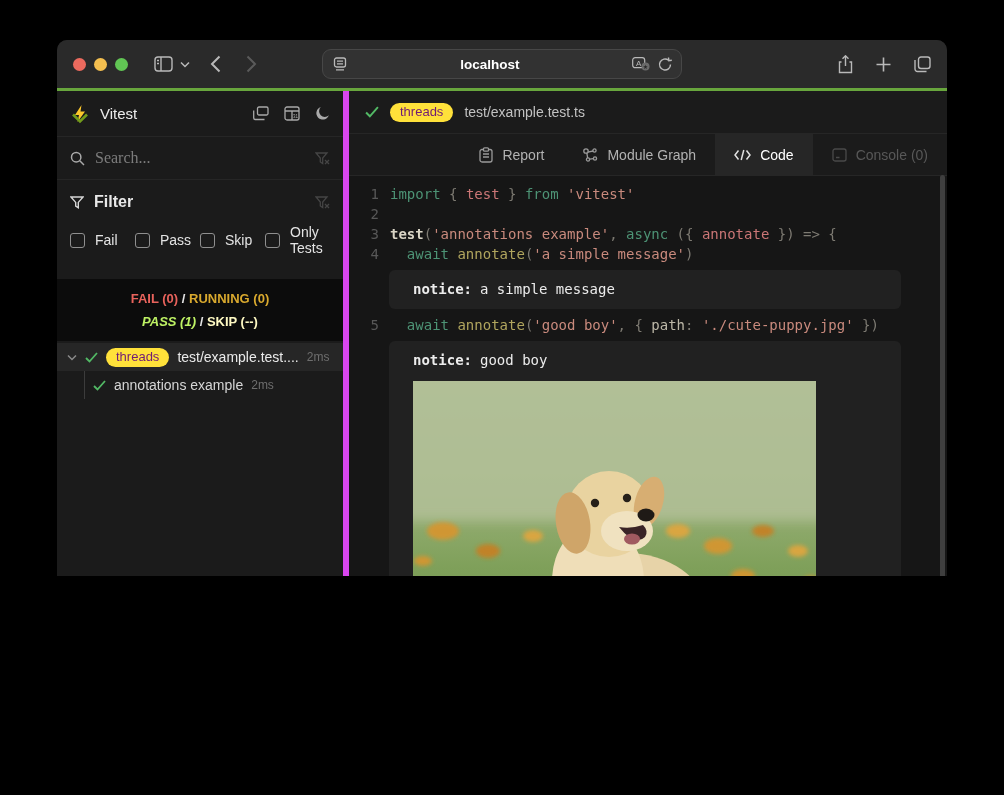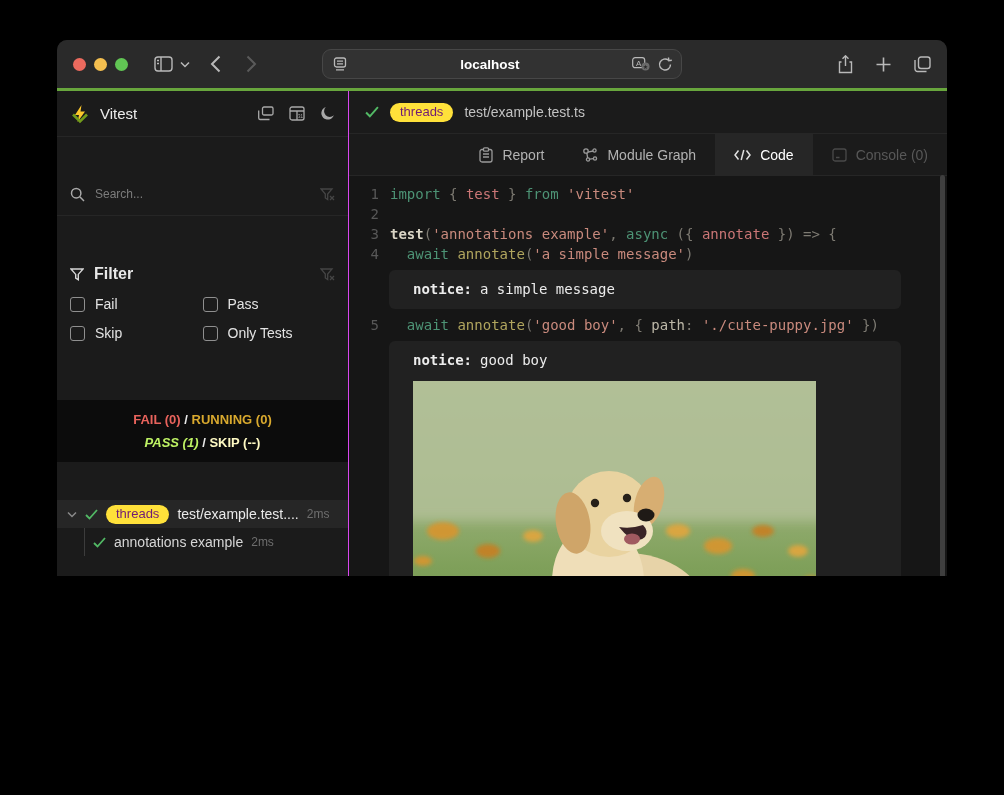--- a/index.html
+++ b/index.html
@@ -26,33 +26,33 @@
   .tb-group { display:flex; align-items:center; }
   .addressbar {
     position:absolute; left:50%; transform:translateX(-50%); top:9px;
     width:360px; height:30px; background:#323232; border:1px solid #474747;
     border-radius:9px; display:flex; align-items:center; padding:0 9px;
   }
   .addr-text { flex:1; text-align:center; color:#fff; font-size:13.5px; font-weight:600; }
   .progress-line { height:3px; background:#68a63d; flex:none; }
   
   .app-body { flex:1; display:flex; min-height:0; }
-  .sidebar { width:292px; flex:none; background:#1b1b1b; border-right:1px solid #d946ef; display:flex; flex-direction:column;gap:36px; }
+  .sidebar { width:292px; flex:none; background:#1b1b1b; border-right:6px solid #d946ef; display:flex; flex-direction:column; }
   .sb-header { height:46px; flex:none; border-bottom:1px solid #262626; display:flex; align-items:center; padding:0 13px; gap:10px; }
   .sb-title { font-size:15px; color:#ececec; font-weight:400; }
   .sb-header-icons { margin-left:auto; display:flex; gap:15px; color:#a9a9a9; align-items:center; }
   .sb-search { height:43px; flex:none; border-bottom:1px solid #262626; display:flex; align-items:center; padding:0 13px; gap:10px; }
-  .sb-search input { flex:1; background:transparent; border:none; outline:none; color:#ec4899; font-size:12px; font-family:Liberation Sans, sans-serif; }
+  .sb-search input { flex:1; background:transparent; border:none; outline:none; color:#ec4899; font-size:16px; font-family:Liberation Serif, serif; }
   .sb-search input::placeholder { color:#7c7c7c; }
   .icon-muted { color:#a9a9a9; display:flex; }
   .icon-faint { color:#454545; display:flex; }
   .sb-filter { padding:13px 13px 14px; flex:none; }
   .filter-head { display:flex; align-items:center; gap:10px; color:#e8e8e8; }
   .filter-title { font-size:16px; font-weight:700; }
-  .cb-grid { margin-top:13px; display:grid; grid-template-columns:1fr 1fr; row-gap:13px; }
+  .cb-grid { margin-top:13px; display:grid; grid-template-columns:1fr 1fr 1fr 1fr; row-gap:13px; }
   .cb-item { display:flex; align-items:center; gap:10px; cursor:default; }
   .cb-box { width:15px; height:15px; border:1.5px solid #8f8f8f; border-radius:3px; flex:none; }
   .cb-label { font-size:14px; color:#e3e3e3; }
   .sb-status { margin-top:9px; background:#0c0c0c; text-align:center; padding:8px 0; font-size:13px; font-weight:700; line-height:23px; flex:none; }
   .sep { color:#e8e8e8; }
   .st-fail { color:#e8635c; } .st-run { color:#d9a92e; } .st-pass { color:#bef264;font-style:italic; } .st-skip { color:#fef9c3; }
   .tree { margin-top:2px; position:relative; }
   .tree-row { height:28px; display:flex; align-items:center; gap:8px; font-size:14px; color:#eaeaea; padding:0 10px; }
   .tree-row.selected { background:#262626; }
   .tree-row.child { padding-left:36px;text-align:center; }

